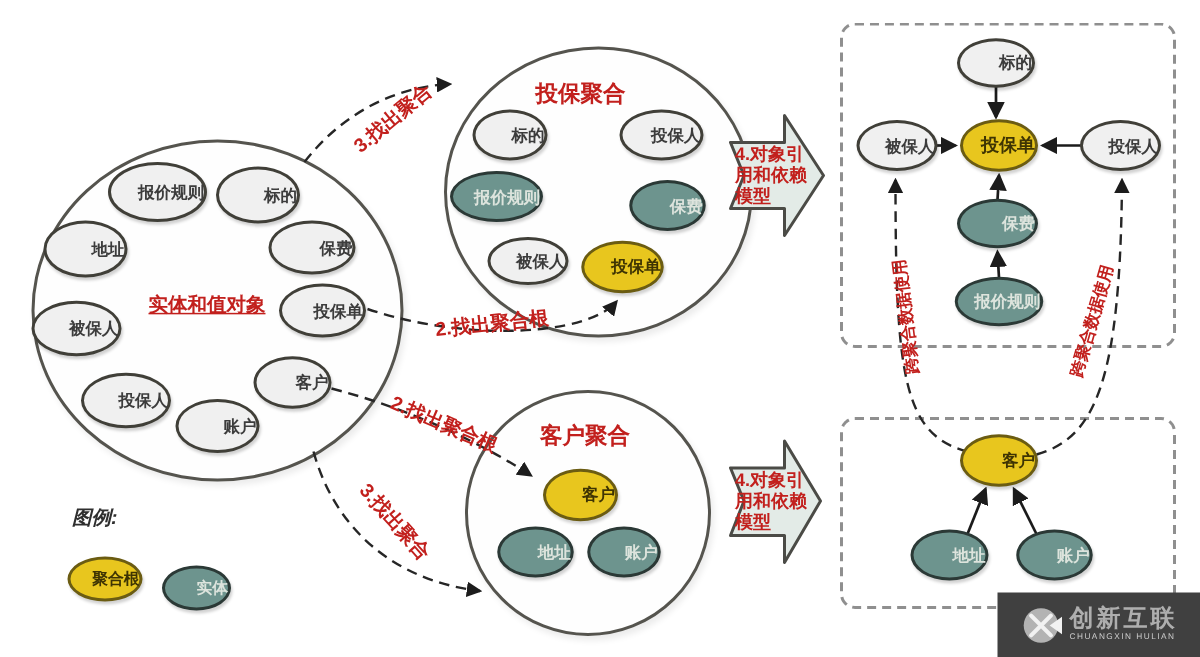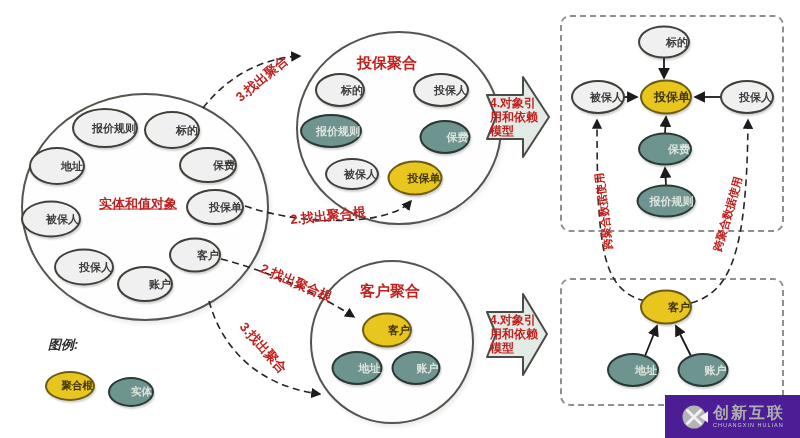--- a/index.html
+++ b/index.html
@@ -23,21 +23,21 @@
   .rot-label{position:absolute;transform-origin:center;white-space:nowrap;font-weight:bold;}
   .circle-title{position:absolute;transform:translate(-50%,-50%);font-size:15px;font-weight:bold;white-space:nowrap;}
   .center-caption{position:absolute;transform:translate(-50%,-50%);font-size:13px;font-weight:bold;
     text-align:center;line-height:1.3;white-space:nowrap;}
   .arrow4-label{position:absolute;transform:translate(-50%,-50%);font-size:12px;font-weight:bold;
     line-height:1.18;white-space:nowrap;}
 
   .legend-title{position:absolute;font-size:13px;font-weight:bold;color:#2e2e2e;}
   .legend-node{font-size:10.5px;}
 
-  .logo-panel{position:absolute;left:665px;top:395px;width:135px;height:43px;background:#4c1d95;
+  .logo-panel{position:absolute;left:665px;top:395px;width:135px;height:43px;background:#404040;
     display:flex;align-items:center;justify-content:center;gap:5px;}
   .logo-text{display:flex;flex-direction:column;line-height:1;}
   .logo-name{font-size:16px;font-weight:bold;color:#aeaeae;letter-spacing:2px;}
   .logo-caption{font-size:5.5px;color:#cccccc;letter-spacing:1px;margin-top:2px;}
 </style>
 </head>
 <body>
 
 <div class="canvas">
 

